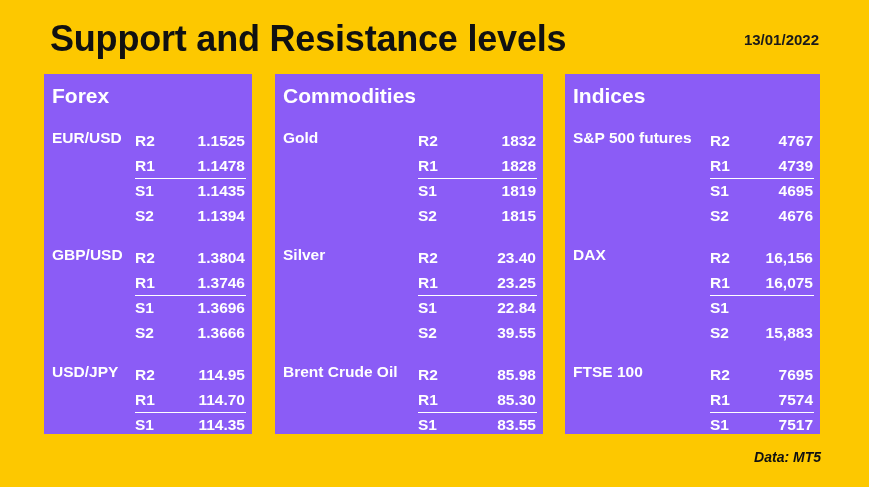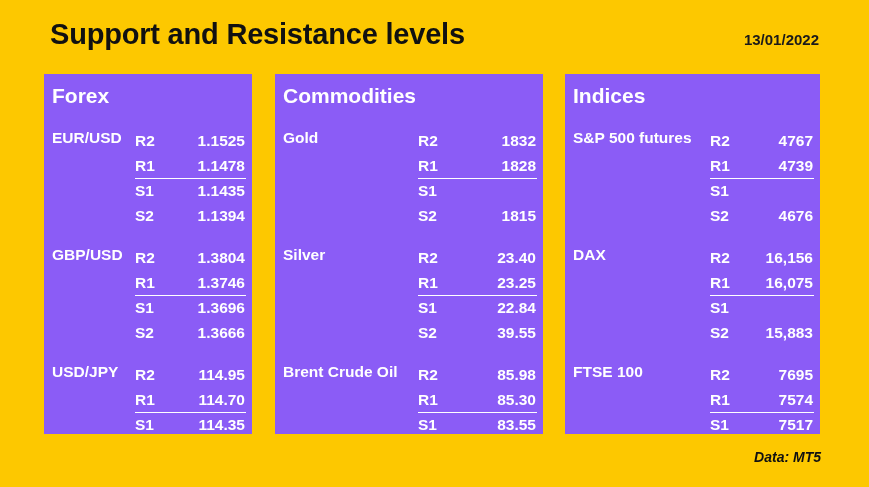--- a/index.html
+++ b/index.html
@@ -11,21 +11,21 @@
     height: 487px;
     background: #FDC800;
     font-family: "Liberation Sans", sans-serif;
     overflow: hidden;
     position: relative;
   }
   .page-title {
     position: absolute;
     left: 50px;
     top: 18px;
-    font-size: 29px;
+    font-size: 36px;
     font-weight: bold;
     color: #111111;
     letter-spacing: -0.2px;
   }
   .page-date {
     position: absolute;
     right: 50px;
     top: 31px;
     font-size: 15px;
     font-weight: bold;
@@ -215,20 +215,21 @@
             <div class="row">
               <span class="key">R2</span>
               <span class="val">1832</span>
             </div>
             <div class="row">
               <span class="key">R1</span>
               <span class="val">1828</span>
             </div>
             <div class="row divider-above">
               <span class="key">S1</span>
+              <span class="val">1819</span>
             </div>
             <div class="row">
               <span class="key">S2</span>
               <span class="val">1815</span>
             </div>
           </div>
         </div>
         <div class="group">
           <div class="group-name">Silver</div>
           <div class="rows">
@@ -278,20 +279,21 @@
             <div class="row">
               <span class="key">R2</span>
               <span class="val">4767</span>
             </div>
             <div class="row">
               <span class="key">R1</span>
               <span class="val">4739</span>
             </div>
             <div class="row divider-above">
               <span class="key">S1</span>
+              <span class="val">4695</span>
             </div>
             <div class="row">
               <span class="key">S2</span>
               <span class="val">4676</span>
             </div>
           </div>
         </div>
         <div class="group">
           <div class="group-name">DAX</div>
           <div class="rows">

